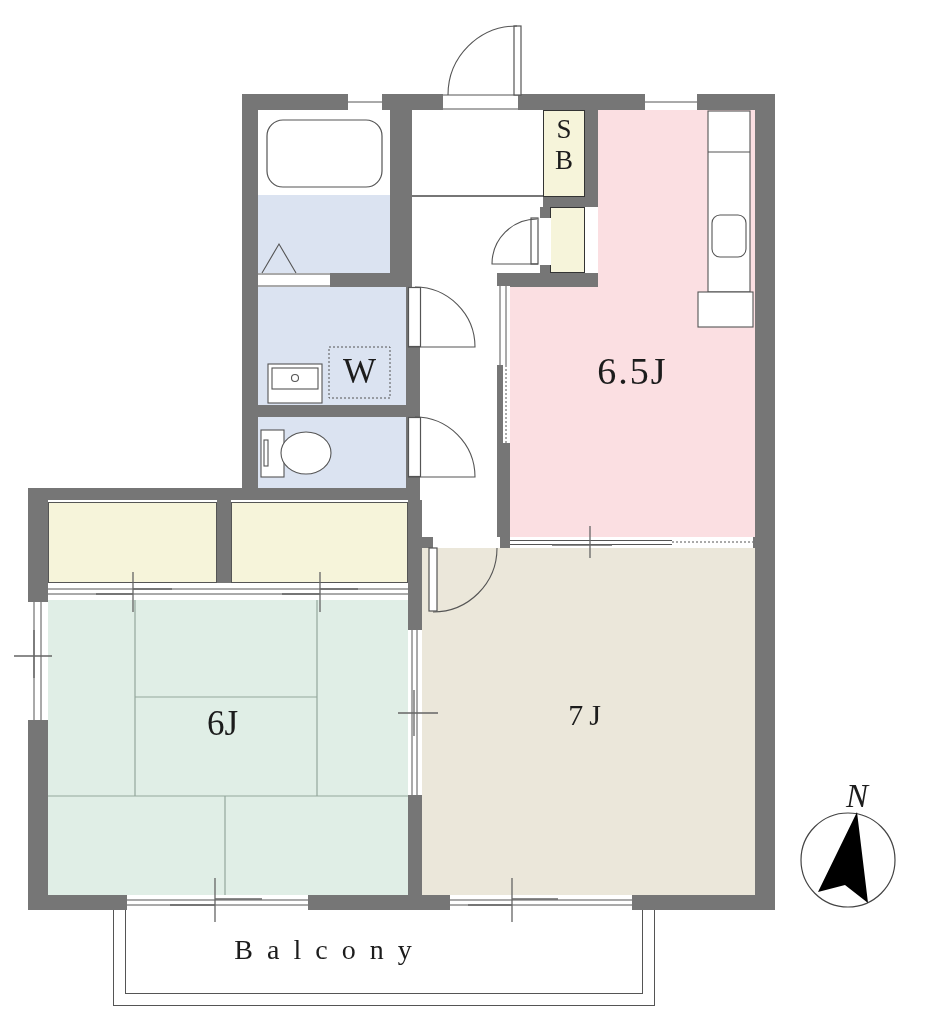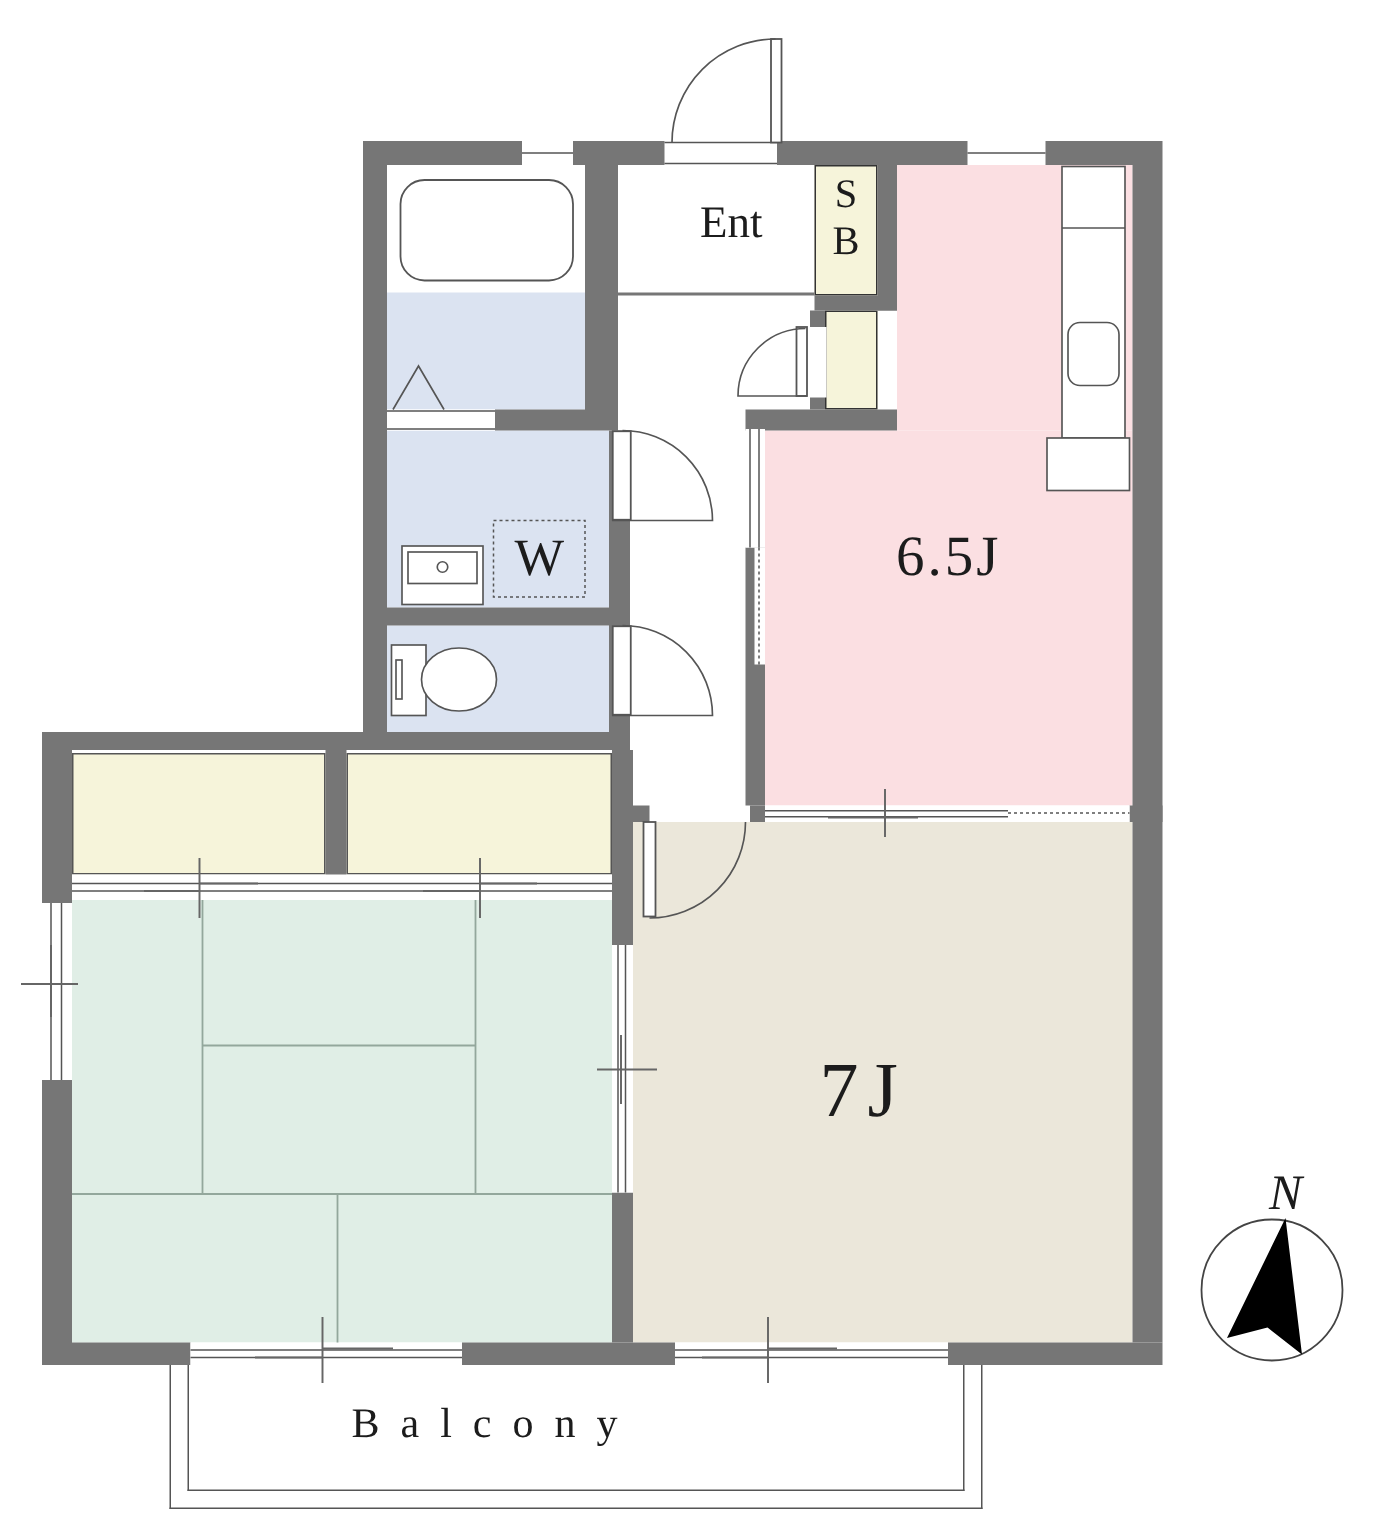--- a/index.html
+++ b/index.html
@@ -158,25 +158,25 @@
       <path d="M48,796 H408"></path>
       <path d="M225,796 V895"></path>
     </g>
   </svg>
 
   <div class="lbl" style="left:545px;top:350px;width:175px;font-size:38px;line-height:1.15;">
     <div style="letter-spacing:2px;">6.5J</div>
   </div>
 
   <div class="lbl" style="left:135px;top:704px;width:175px;font-size:33px;line-height:1.15;">
+    <div style="font-size:35px;">6J</div>
   </div>
 
-  <div class="lbl" style="left:488px;top:698px;width:175px;font-size:52px;letter-spacing:6px;text-align:center;">7J</div>
+  <div class="lbl" style="left:500px;top:698px;width:175px;font-size:30px;letter-spacing:6px;text-align:center;">7J</div>
 
-  <div class="lbl" style="left:425px;top:132px;width:125px;font-size:30px;">Ent</div>
 
   <div class="lbl" style="left:543px;top:114px;width:42px;font-size:27px;line-height:1.15;">
     <div>S</div>
     <div>B</div>
   </div>
 
   <div class="lbl" style="left:329px;top:352px;width:61px;font-size:35px;">W</div>
 
   <div class="abs" style="left:113px;top:910px;width:542px;height:96px;border:1.5px solid #555;border-top:none;box-sizing:border-box;"></div>
   <div class="abs" style="left:125px;top:910px;width:518px;height:84px;border:1px solid #555;border-top:none;box-sizing:border-box;"></div>

